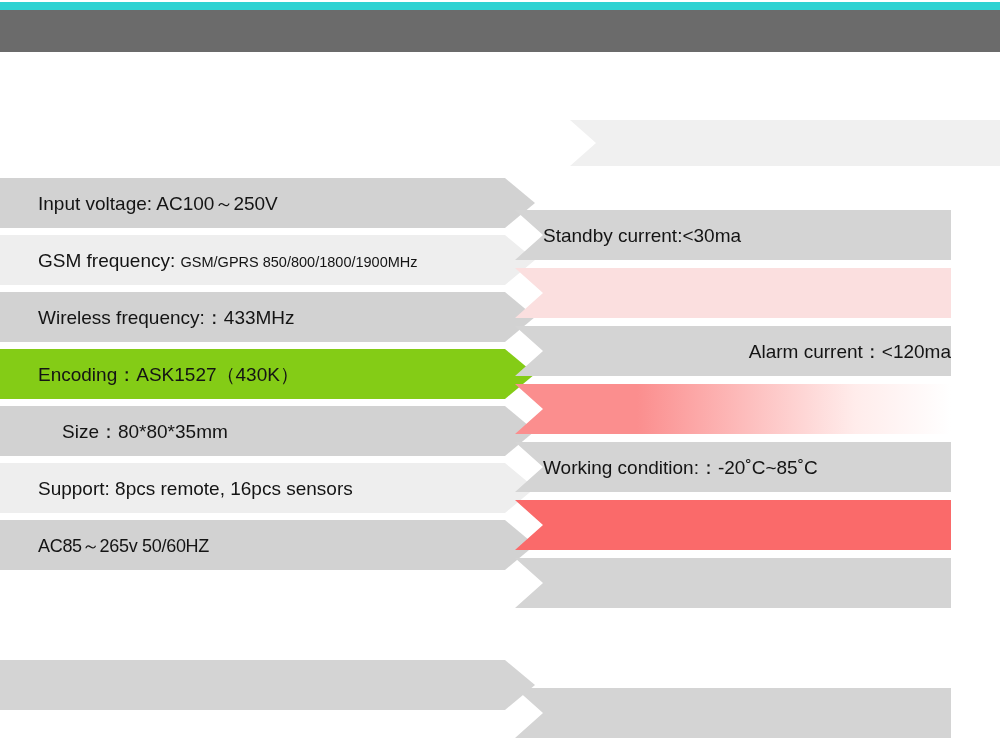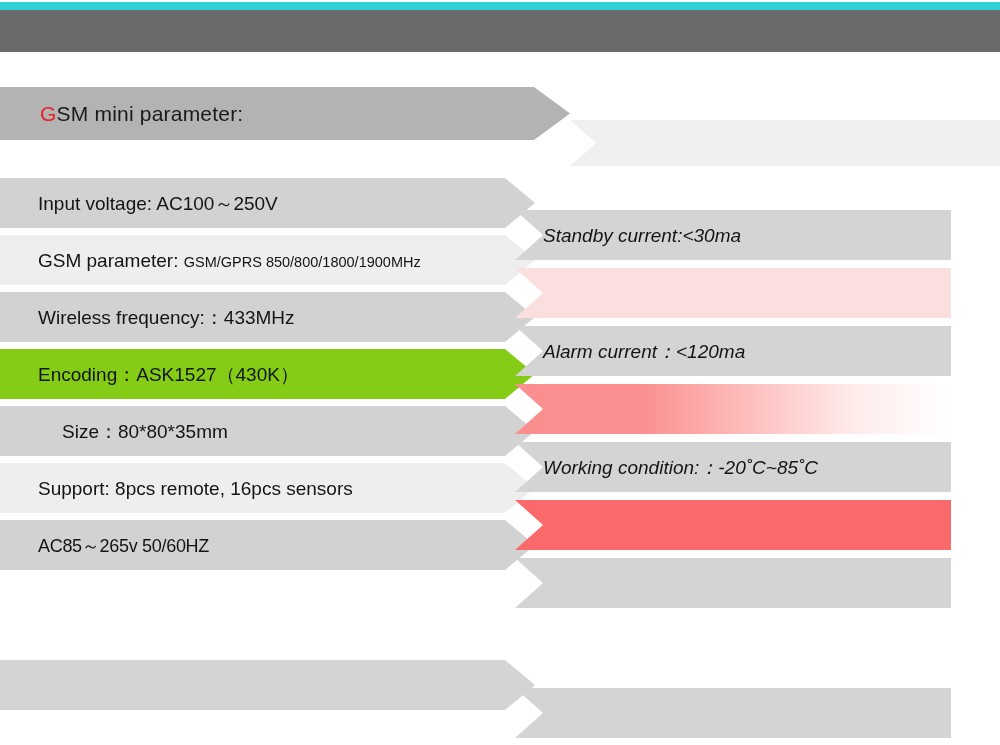--- a/index.html
+++ b/index.html
@@ -112,21 +112,20 @@
     display: flex;
     align-items: center;
     box-sizing: border-box;
   }
   .rrow .txt {
     padding-left: 28px;
     font-size: 19px;
     color: #141414;
     white-space: nowrap;
     line-height: 1;
-    font-style: italic;
   }
 
   
   .bottom-left {
     position: absolute;
     left: 0;
     width: 535px;
     height: 50px;
     background: #d4d4d4;
     -webkit-clip-path: polygon(0 0, 505px 0, 535px 50%, 505px 100%, 0 100%);
@@ -143,31 +142,28 @@
   }
 </style>
 </head>
 <body>
 
 <div id="page">
 
   <div class="top-accent"></div>
   <div class="top-band"></div>
 
-  <div class="header-row">
-    <div class="header-title"><span class="accent">G</span><span>SM mini parameter:</span></div>
-  </div>
   <div class="header-ghost"></div>
 
   <div id="left-col">
       <div class="lrow" style="top: 178px; background: rgb(210, 210, 210); text-align: center;">
         <div class="txt"><span>Input voltage: AC100～250V</span></div>
       </div>
       <div class="lrow" style="top: 235px; background: rgb(238, 238, 238);">
-        <div class="txt"><span>GSM parameter: </span><span class="small">GSM/GPRS   850/800/1800/1900MHz</span></div>
+        <div class="txt"><span>GSM frequency: </span><span class="small">GSM/GPRS   850/800/1800/1900MHz</span></div>
       </div>
       <div class="lrow" style="top: 292px; background: rgb(210, 210, 210);">
         <div class="txt"><span>Wireless frequency:：433MHz</span></div>
       </div>
       <div class="lrow" style="top: 349px; background: #84cc16;">
         <div class="txt"><span>Encoding：ASK1527（430K）</span></div>
       </div>
       <div class="lrow" style="top: 406px; background: rgb(210, 210, 210); padding-left: 24px;">
         <div class="txt"><span>Size：80*80*35mm</span></div>
       </div>
@@ -178,21 +174,21 @@
         <div class="txt"><span class="cond">AC85～265v  50/60HZ</span></div>
       </div>
     </div>
   <div id="right-col">
       <div class="rrow" style="top: 210px; background: rgb(212, 212, 212);">
         <div class="txt">Standby current:&lt;30ma</div>
       </div>
       <div class="rrow" style="top: 268px; background: rgb(251, 223, 223);">
         <div class="txt"></div>
       </div>
-      <div class="rrow" style="top: 326px; background: rgb(212, 212, 212);">
+      <div class="rrow" style="top: 326px; background: rgb(212, 212, 212); justify-content: flex-end;">
         <div class="txt">Alarm current：&lt;120ma</div>
       </div>
       <div class="rrow" style="top: 384px; background: linear-gradient(to right, rgb(251, 142, 142) 0%, rgb(251, 142, 142) 28%, rgb(255, 236, 235) 78%, rgb(255, 255, 255) 100%);">
         <div class="txt"></div>
       </div>
       <div class="rrow" style="top: 442px; background: rgb(212, 212, 212);">
         <div class="txt">Working condition:：-20˚C~85˚C</div>
       </div>
       <div class="rrow" style="top: 500px; background: rgb(250, 106, 106);">
         <div class="txt"></div>

